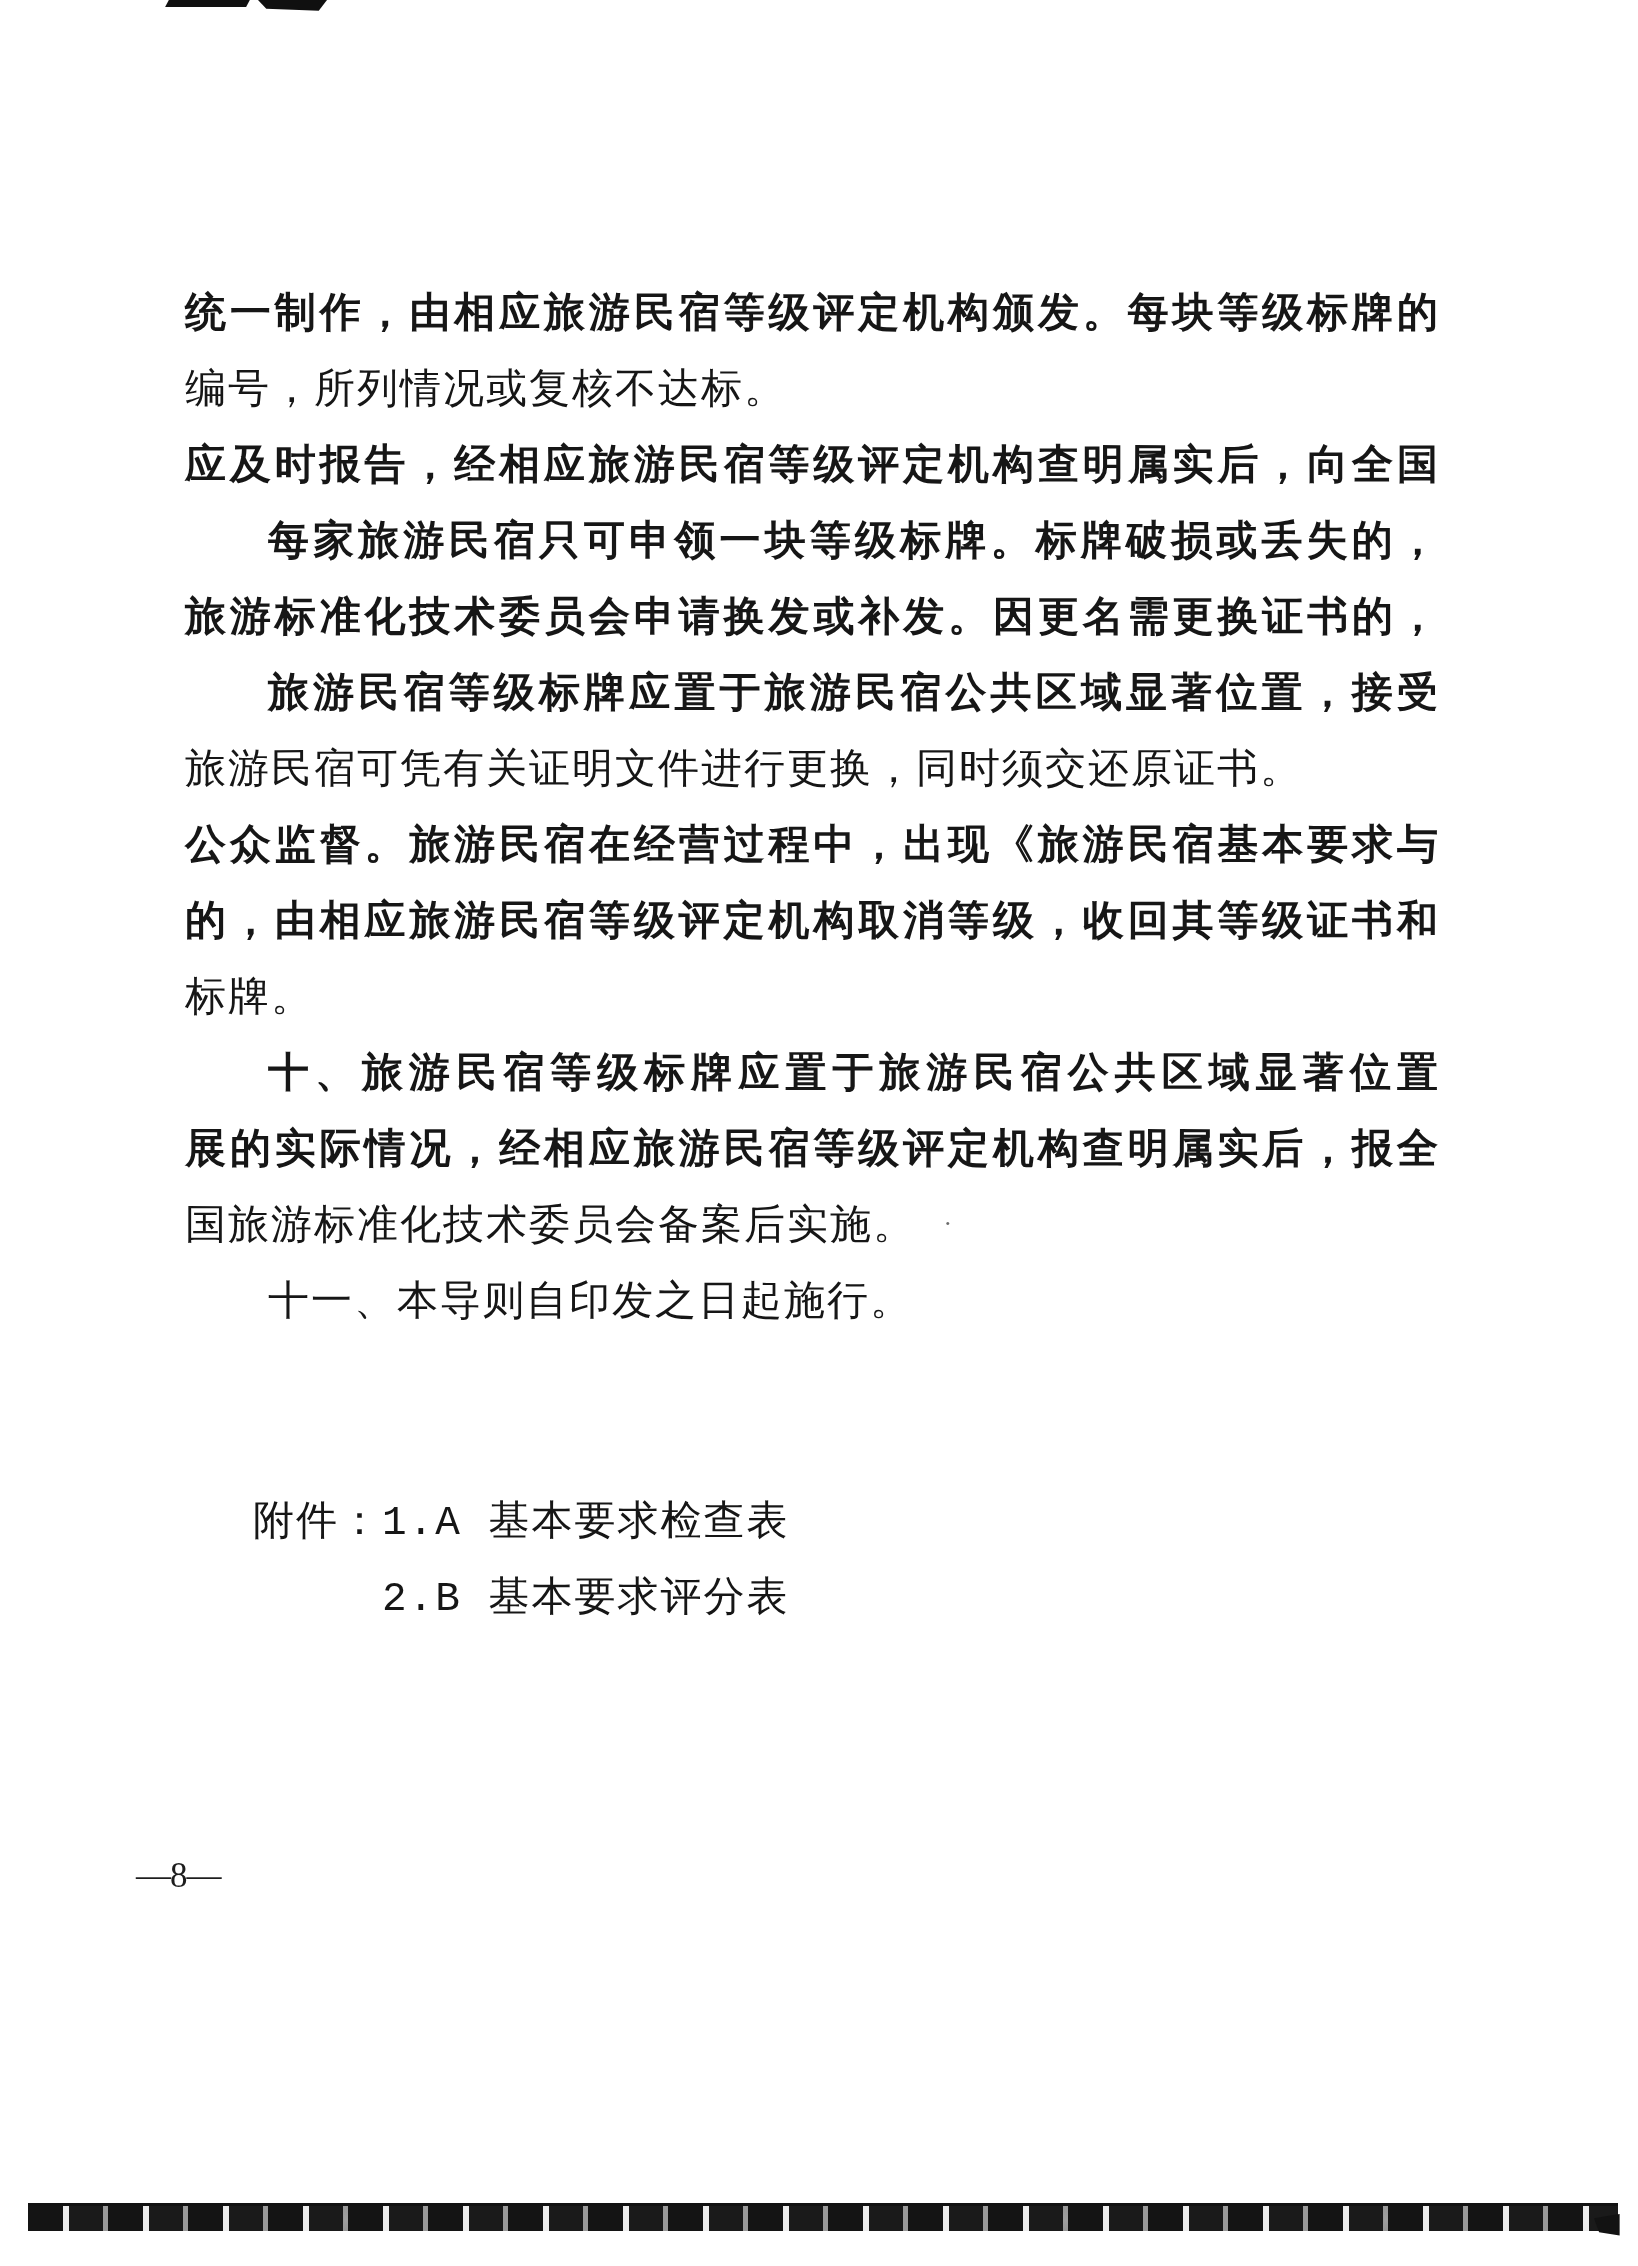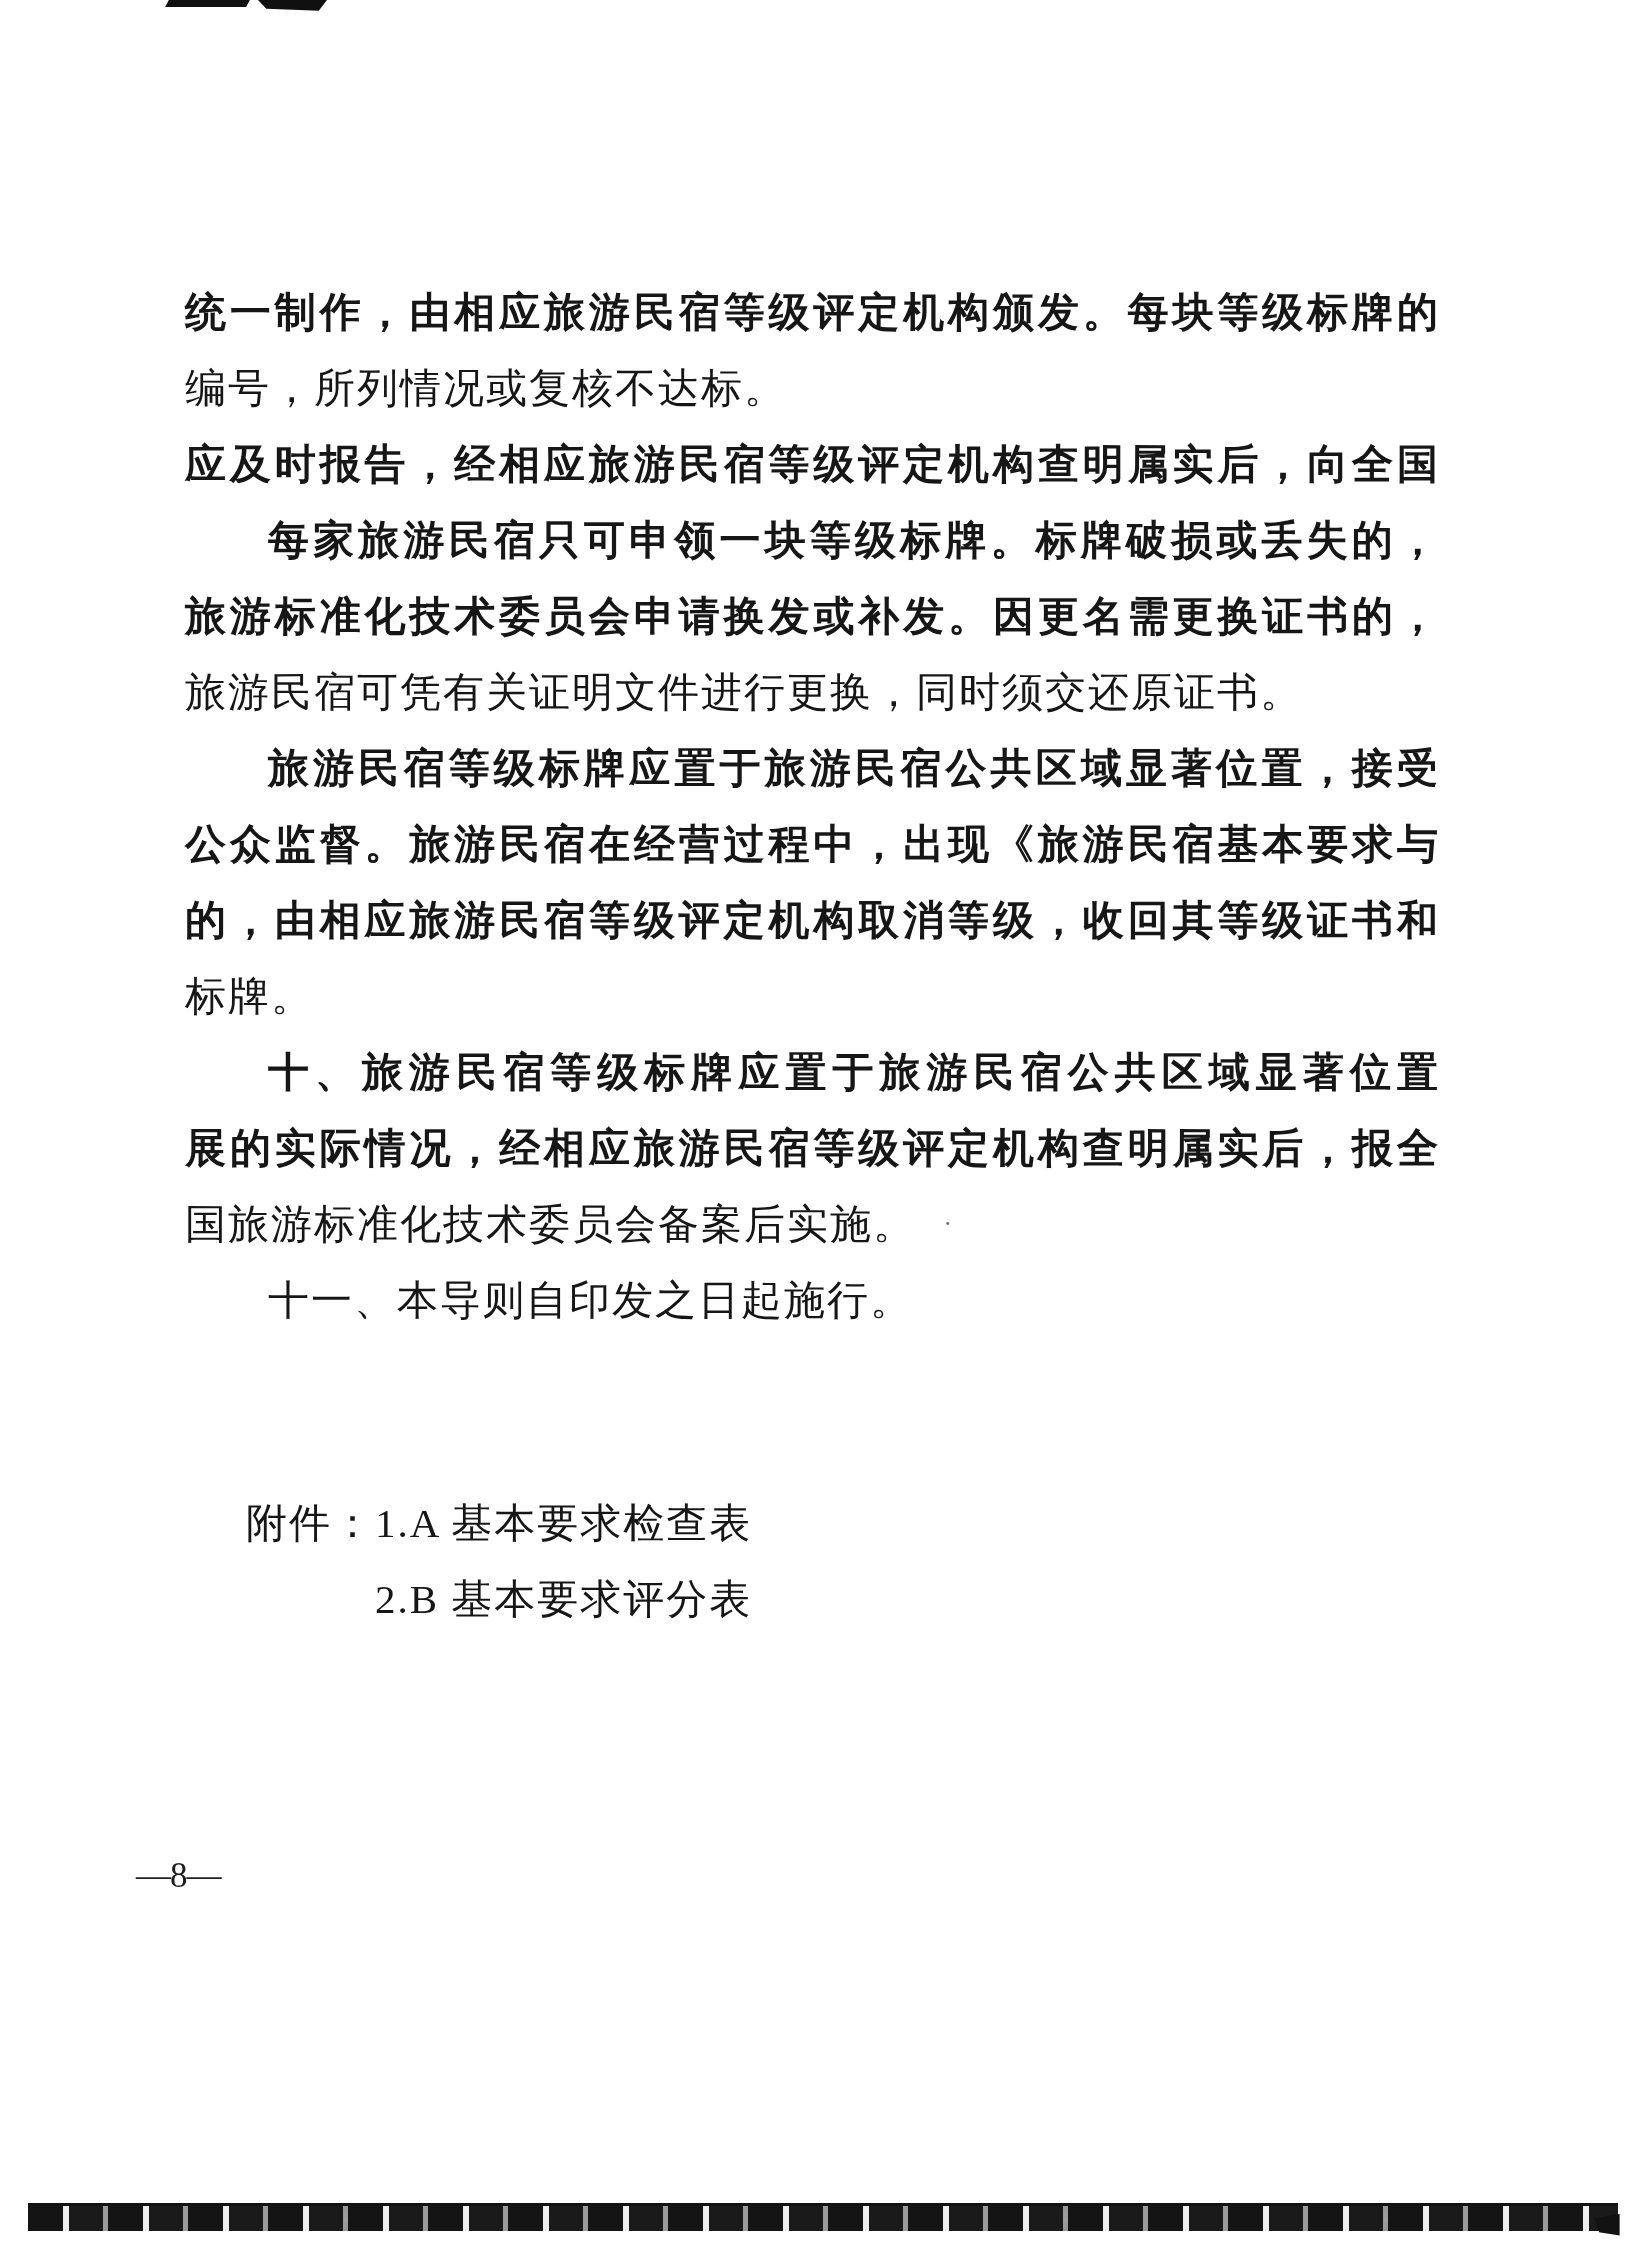--- a/index.html
+++ b/index.html
@@ -62,25 +62,26 @@
     display: inline-block;
     margin-left: 27.6px;
     color: #6a6a6a;
     font-size: 25.6px;
     vertical-align: 5.9px;
   }
 
   
   .attach-block {
     position: absolute;
-    left: 172px;
+    left: 179px;
     top: 1485px;
     width: 1255px;
     padding-left: 74px;
     box-sizing: border-box;
+    font-family: Liberation Mono, monospace;
   }
   .attach-block .line { text-align-last: left; }
   .hidden-label { visibility: hidden; }
 
   
   .page-number {
     position: absolute;
     left: 136px;
     top: 1856px;
     font-size: 35px;
@@ -124,22 +125,22 @@
 
   <div class="top-mark-1"></div>
   <div class="top-mark-2"></div>
 
   <div class="text-block">
     <div class="line justify">统一制作，由相应旅游民宿等级评定机构颁发。每块等级标牌的</div>
     <div class="line">编号，所列情况或复核不达标。</div>
     <div class="line justify">应及时报告，经相应旅游民宿等级评定机构查明属实后，向全国</div>
     <div class="line indent justify">每家旅游民宿只可申领一块等级标牌。标牌破损或丢失的，</div>
     <div class="line justify">旅游标准化技术委员会申请换发或补发。因更名需更换证书的，</div>
+    <div class="line indent justify">旅游民宿等级标牌应置于旅游民宿公共区域显著位置，接受</div>
     <div class="line">旅游民宿可凭有关证明文件进行更换，同时须交还原证书。</div>
-    <div class="line indent justify">旅游民宿等级标牌应置于旅游民宿公共区域显著位置，接受</div>
     <div class="line justify">公众监督。旅游民宿在经营过程中，出现《旅游民宿基本要求与</div>
     <div class="line justify">的，由相应旅游民宿等级评定机构取消等级，收回其等级证书和</div>
     <div class="line">标牌。</div>
     <div class="line indent justify">十、旅游民宿等级标牌应置于旅游民宿公共区域显著位置</div>
     <div class="line justify">展的实际情况，经相应旅游民宿等级评定机构查明属实后，报全</div>
     <div class="line">
       <span>国旅游标准化技术委员会备案后实施。</span><span class="faint-dot">·</span>
     </div>
     <div class="line indent">十一、本导则自印发之日起施行。</div>
   </div>

